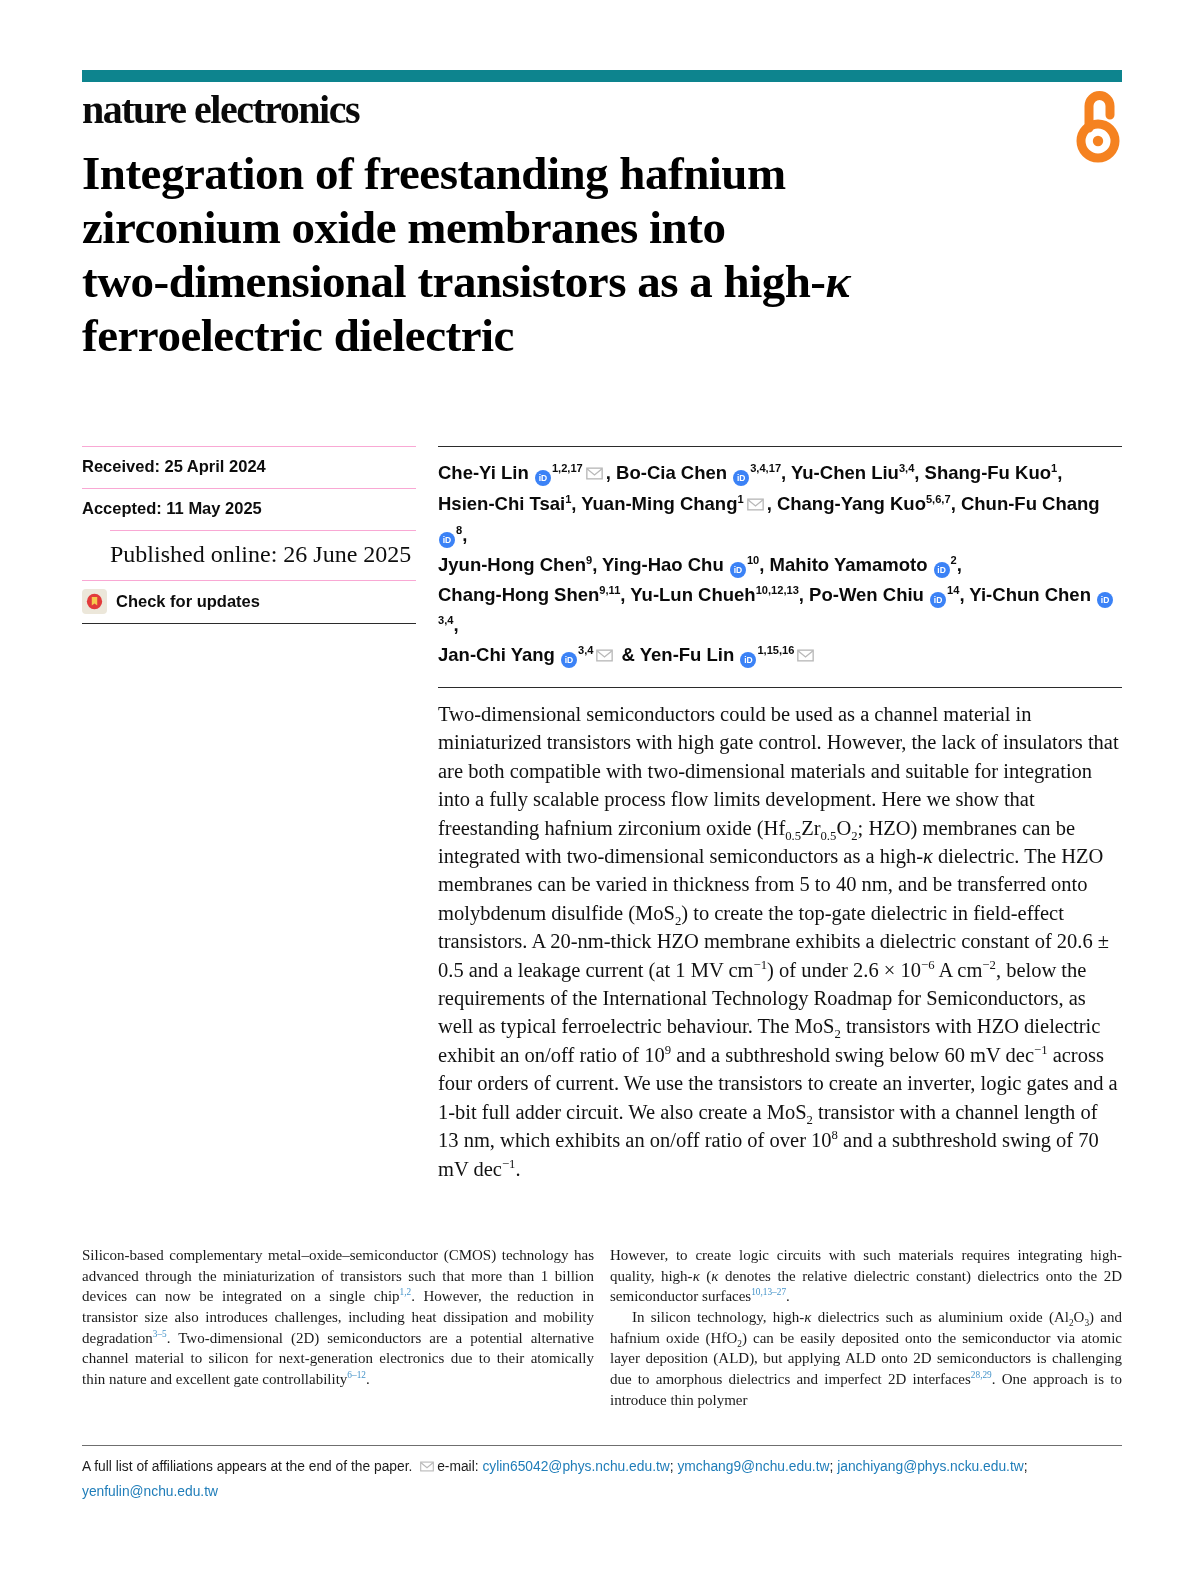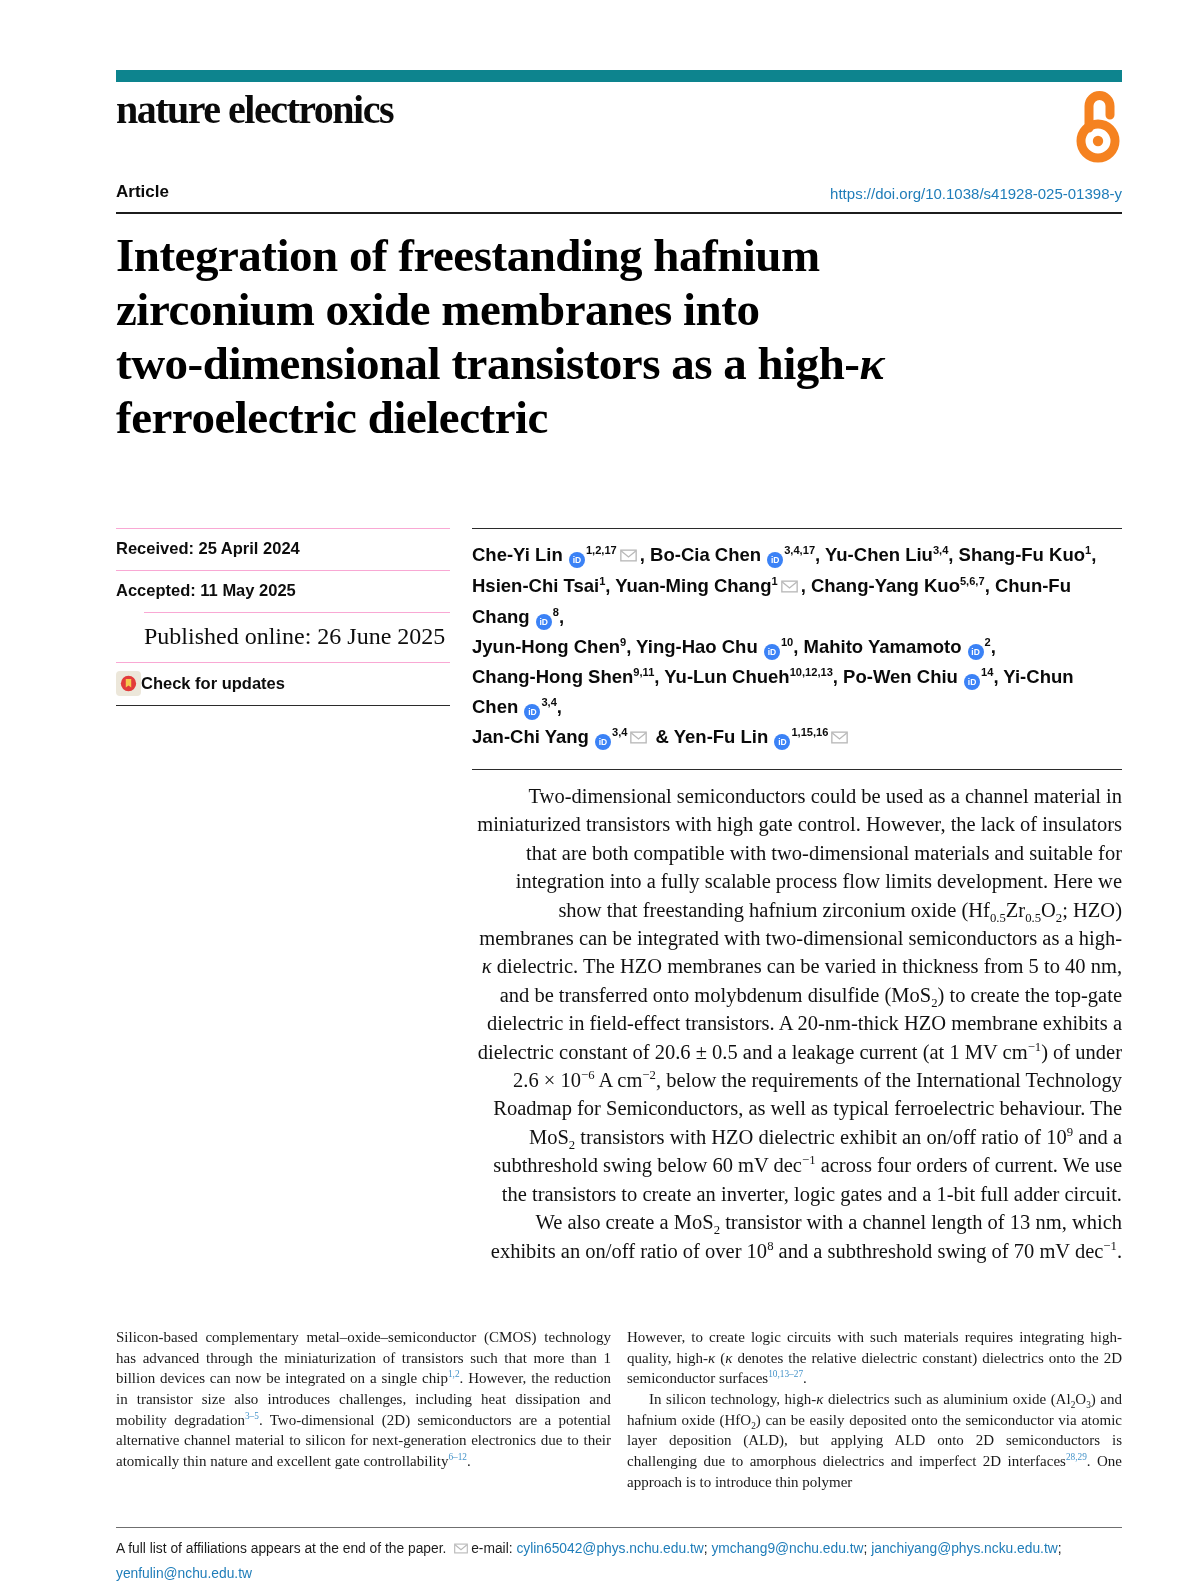--- a/index.html
+++ b/index.html
@@ -1,18 +1,18 @@
 <!DOCTYPE html>
 <html lang="en"><head>
 <meta charset="utf-8">
 <style>
   html,body{margin:0;padding:0;background:#ffffff;}
   body{width:1200px;height:1593px;overflow:hidden;color:#161616;
        font-family:"Liberation Sans",sans-serif;-webkit-font-smoothing:antialiased;}
-  .page{box-sizing:border-box;width:1200px;height:1593px;padding:70px 78px 0 116px;}
+  .page{box-sizing:border-box;width:1200px;height:1593px;padding:70px 78px 0 82px;}
 
   
   .header{position:relative;}
   .topbar{height:12px;background:#0d848e;}
   .logo{font-family:"Liberation Serif",serif;font-weight:700;font-size:40px;
         letter-spacing:-1.5px;color:#0a0a0a;margin-top:6px;line-height:1.1;}
   .oa{position:absolute;right:0;top:16px;}
 
   
   .masthead{display:flex;justify-content:space-between;align-items:flex-end;
@@ -24,37 +24,37 @@
   .title{font-family:"Liberation Serif",serif;font-weight:700;font-size:47px;
          line-height:54px;letter-spacing:-0.5px;color:#000;margin:14px 0 0 0;}
   .title i{font-style:italic;}
 
   
   .info-grid{display:grid;grid-template-columns:334px 1fr;column-gap:22px;margin-top:84px;}
   .meta-col .meta-item{border-top:1px solid #f9a8d4;padding:10px 0 12px 0;
                        font-weight:700;font-size:16.5px;color:#0d0d0d;}
   .meta-col .meta-item.serif{font-family:"Liberation Serif",serif;font-weight:400;font-size:24px;margin-left:28px;}
   .meta-col .meta-item:last-child{border-bottom:1px solid #2b2b2b;}
-  .check-row{display:flex;align-items:center;padding:8px 0 9px 0 !important;cursor:pointer;}
+  .check-row{display:flex;align-items:center;gap:9px;padding:8px 0 9px 0 !important;cursor:pointer;}
   .crossmark{display:inline-flex;align-items:center;justify-content:center;
              width:25px;height:25px;border-radius:4px;background:#ece7da;}
 
   
   .authors{border-top:1px solid #2b2b2b;padding-top:11px;font-weight:700;
            font-size:18.5px;line-height:30px;color:#0a0a0a;}
   .authors sup{font-size:60%;line-height:0;}
   .icon-orcid{display:inline-block;width:16px;height:16px;border-radius:50%;background:#3b82f6;
               color:#fff;font-family:"Liberation Sans",sans-serif;font-size:8.5px;line-height:16px;
               font-weight:700;text-align:center;vertical-align:-2px;margin:0 1px;}
   .icon-mail{display:inline-block;vertical-align:-1px;margin:0 3px;}
   .icon-mail svg{width:17px;height:13px;display:inline-block;}
 
   
   .abstract{border-top:1px solid #2b2b2b;margin-top:16px;padding-top:12px;
-            font-family:"Liberation Serif",serif;font-size:20.5px;line-height:28.4px;color:#111;text-align:right;}
+            font-family:"Liberation Serif",serif;font-size:20.5px;line-height:28.4px;color:#111;}
   .abstract sup,.body-cols sup{font-size:62%;line-height:0;}
   .abstract sub,.body-cols sub{font-size:62%;line-height:0;}
 
   
   .body-cols{display:grid;grid-template-columns:1fr 1fr;column-gap:16px;margin-top:62px;
              font-family:"Liberation Serif",serif;font-size:15px;line-height:20.7px;
              text-align:justify;color:#1a1a1a;}
   .body-cols p{margin:0;}
   .body-cols p.indent{text-indent:22px;}
   .ref{color:#4493c9;}
@@ -76,24 +76,20 @@
     <div class="logo">nature electronics</div>
     <span class="oa">
       <svg width="46" height="78" viewBox="0 0 46 78">
         <path d="M13 42 V20 a10.5 10.5 0 0 1 21 0 v9" fill="none" stroke="#f58220" stroke-width="9" stroke-linecap="round"></path>
         <circle cx="22" cy="55" r="17" fill="none" stroke="#f58220" stroke-width="9"></circle>
         <circle cx="22" cy="55" r="5.2" fill="#f58220"></circle>
       </svg>
     </span>
   </div>
 
-  <div class="masthead">
-    <span class="article-label">Article</span>
-    <a class="doi-link">https://doi.org/10.1038/s41928-025-01398-y</a>
-  </div>
 
   <h1 class="title">Integration of freestanding hafnium<br>zirconium oxide membranes into<br>two-dimensional transistors as a high-<i>κ</i><br>ferroelectric dielectric</h1>
 
   <div class="info-grid">
     <div class="meta-col">
       <div class="meta-item">Received: 25 April 2024</div>
       <div class="meta-item">Accepted: 11 May 2025</div>
       <div class="meta-item serif">Published online: 26 June 2025</div>
       <div class="meta-item check-row">
         <span class="crossmark">

